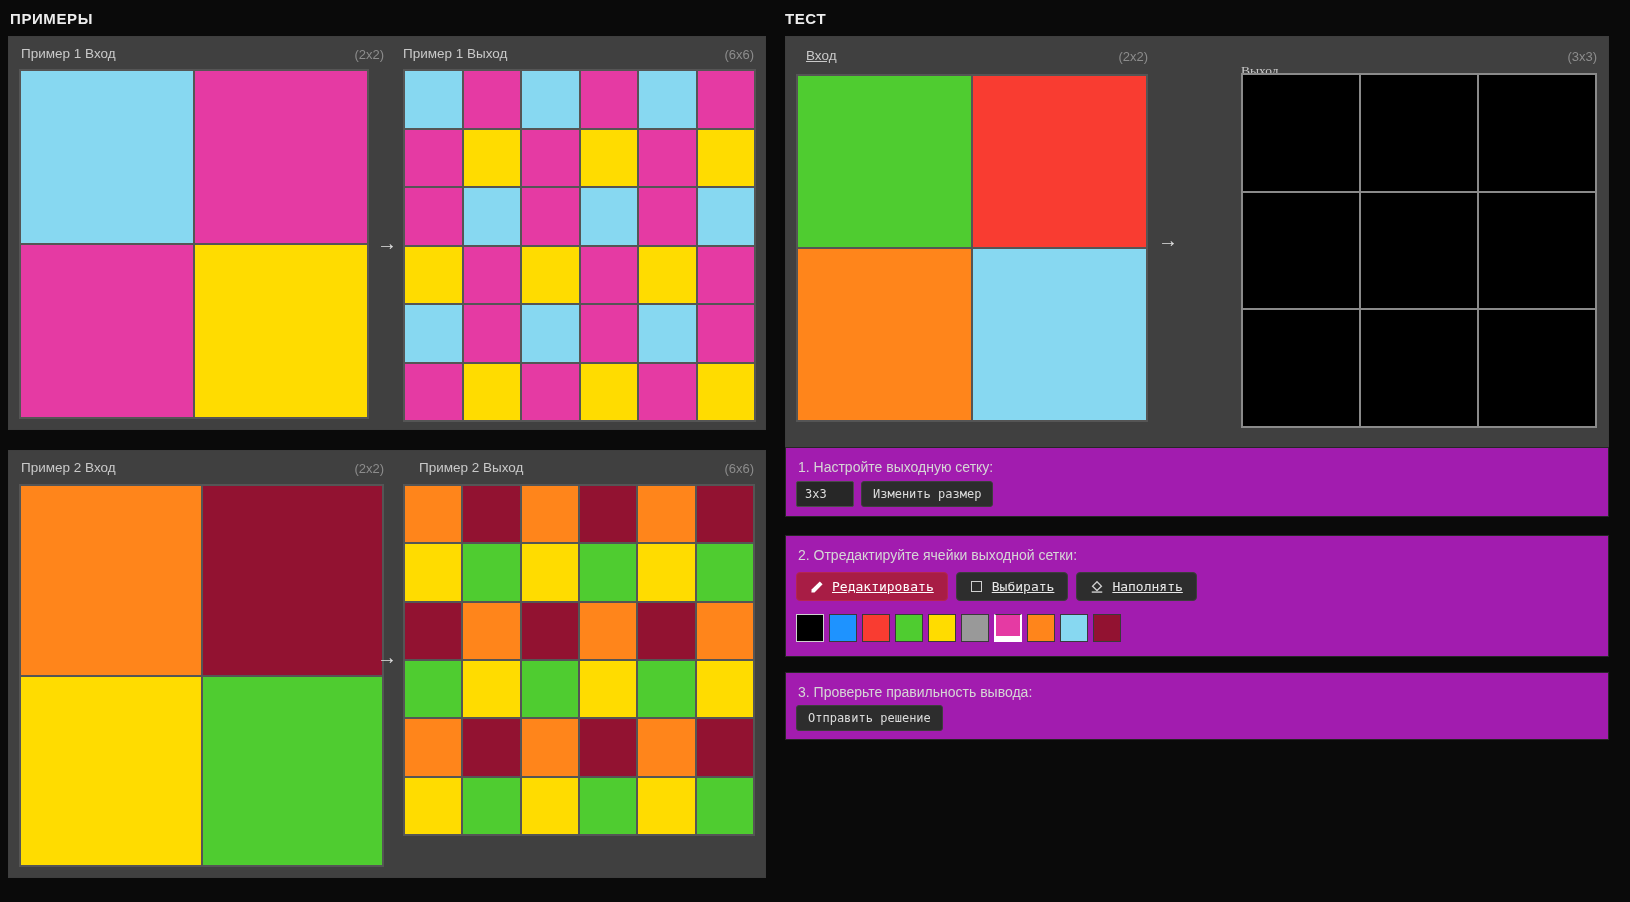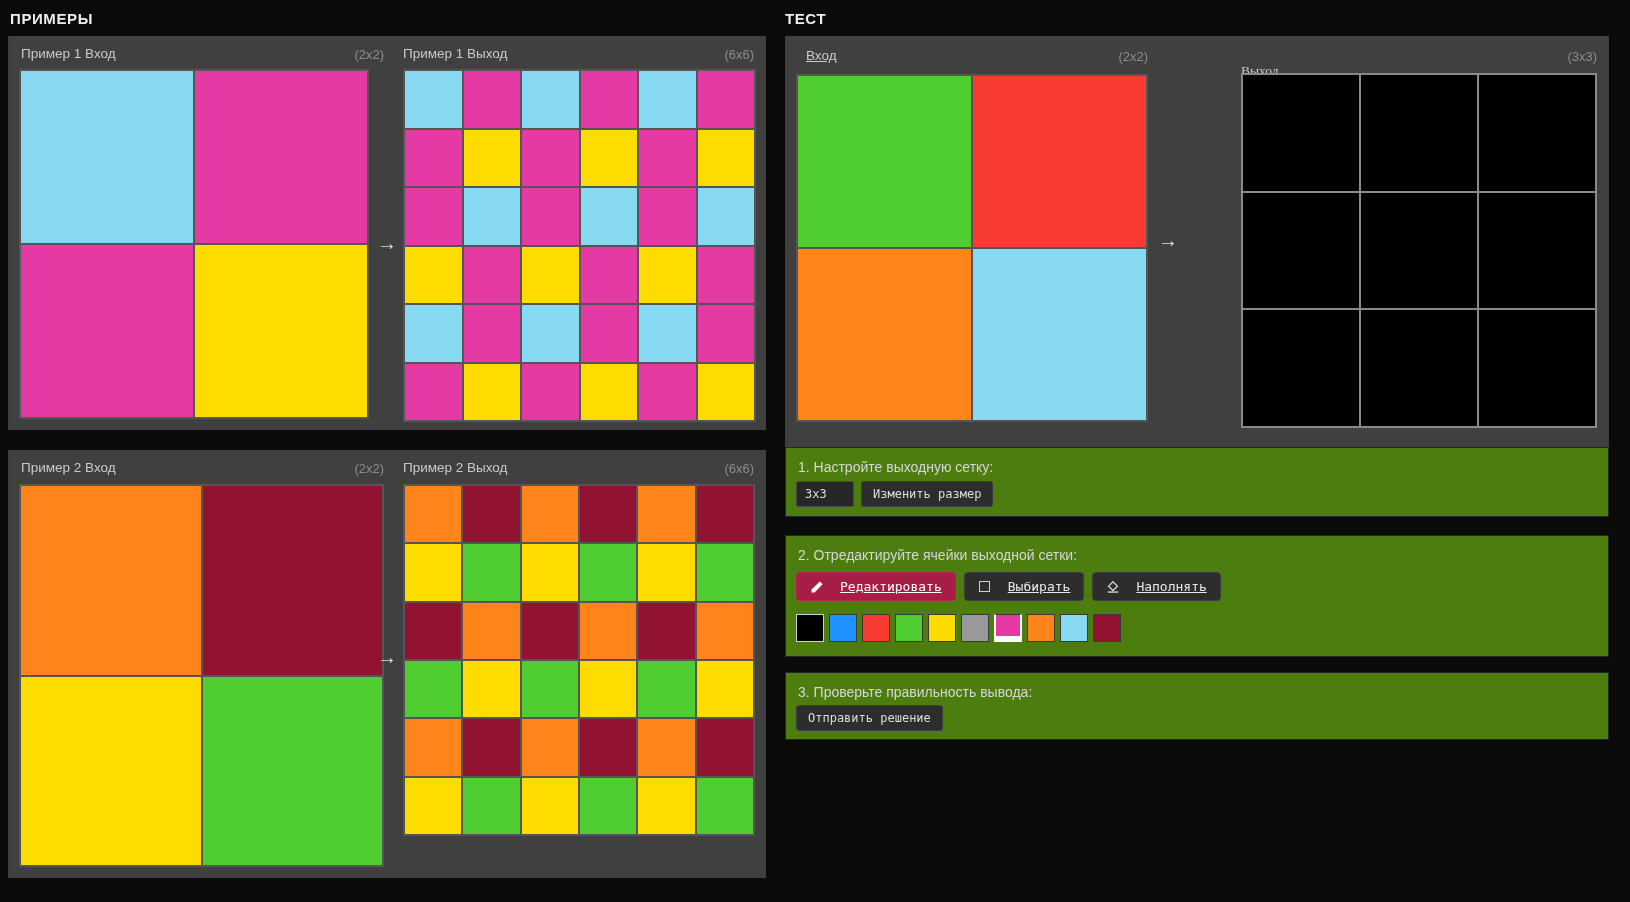--- a/index.html
+++ b/index.html
@@ -15,21 +15,21 @@
     position:absolute;
     font-size:15px; font-weight:700; letter-spacing:.6px; color:#ededed;
   }
   .panel {
     position:absolute;
     background:#404040;
     border:1px solid #3e3e3e;
   }
   .ctrl-panel {
     position:absolute;
-    background:#4d7c0f;
+    background:#a21caf;
     border:1px solid #262626;
     padding-left:24px;
   }
   .pane-label {
     position:absolute;
     font-size:13.5px; color:#c9c9c9;
     white-space:nowrap;
   }
   .pane-caption {
     position:absolute;
@@ -76,21 +76,21 @@
     display:flex; align-items:center; gap:8px;
     background:#2d2d2d;
     border:1px solid #3d3d3d;
     border-radius:4px;
     color:#e8e8e8;
     font-family:"DejaVu Sans Mono", monospace;
     font-size:13px;
     padding:6px 13px;
     cursor:pointer;
   }
-  .tool .tlabel { text-decoration:underline;margin-left:8px; }
+  .tool .tlabel { text-decoration:underline; }
   .tool.active {
     background:#a81d45;
     border-color:#b62450;
     color:#ffffff;
   }
   .ticon { display:inline-flex; width:14px; height:14px; }
   .ticon svg { width:14px; height:14px; }
   .select-box { width:11px; height:11px; border:1.5px solid #cfcfcf; display:inline-block; }
   .palette { position:absolute; display:flex; gap:5px; }
   .swatch {
@@ -165,21 +165,21 @@
       <div class="cell" style="background: rgb(229, 58, 163);"></div>
       <div class="cell" style="background: rgb(255, 220, 0);"></div>
       <div class="cell" style="background: rgb(229, 58, 163);"></div>
       <div class="cell" style="background: rgb(255, 220, 0);"></div>
     </div>
 </div>
 
 <div class="panel" style="left:8px; top:450px; width:758px; height:428px;">
   <div class="pane-label" style="left:12px; top:9px;">Пример 2 Вход</div>
   <div class="pane-caption" style="left:10px; top:10px; width:365px;">(2x2)</div>
-  <div class="pane-label" style="left:394px; top:9px;">Пример 2 Выход</div>
+  <div class="pane-label" style="left:410px; top:9px;">Пример 2 Выход</div>
   <div class="pane-caption" style="left:394px; top:10px; width:351px;">(6x6)</div>
 
   <div class="grid" style="left: 10px; top: 33px; width: 365px; height: 383px; grid-template-columns: repeat(2, 1fr); grid-template-rows: repeat(2, 1fr);">
       <div class="cell" style="background: rgb(255, 133, 27);"></div>
       <div class="cell" style="background: rgb(146, 18, 49);"></div>
       <div class="cell" style="background: rgb(255, 220, 0);"></div>
       <div class="cell" style="background: rgb(79, 204, 48);"></div>
     </div>
   <div class="arrow" style="left:368px; top:195px;">→</div>
   <div class="grid" style="left: 394px; top: 33px; width: 352px; height: 352px; grid-template-columns: repeat(6, 1fr); grid-template-rows: repeat(6, 1fr);">

